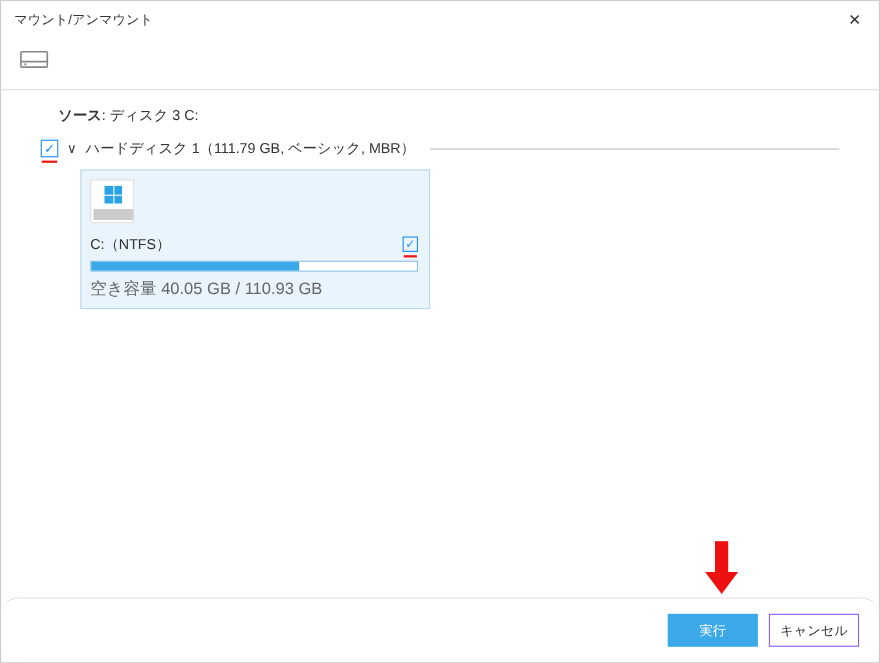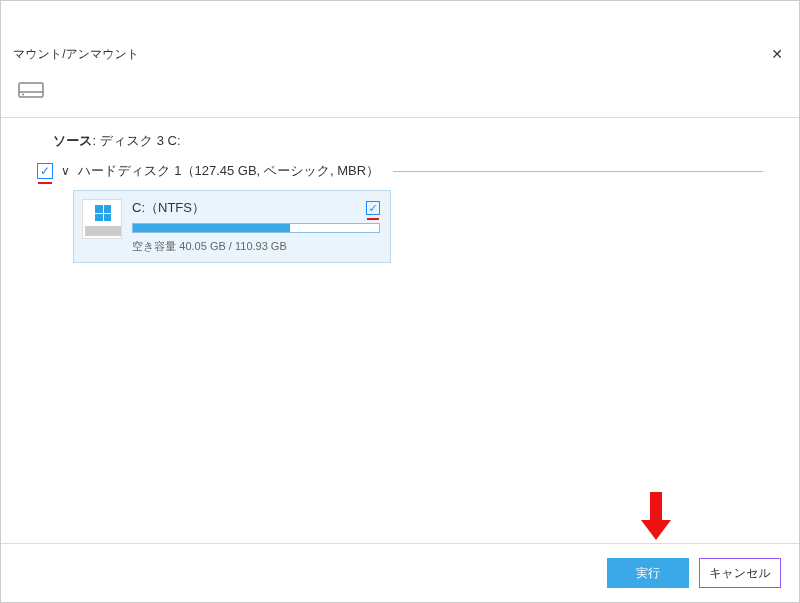--- a/index.html
+++ b/index.html
@@ -12,21 +12,20 @@
     height: 603px;
     position: relative;
     border: 1px solid #ccc;
   }
   .titlebar {
     display: flex;
     justify-content: space-between;
     align-items: center;
     padding: 8px 12px;
     height: 34px;
-    margin-top: 36px;
   }
   .titlebar .title { font-size: 12px; color: #333; }
   .close-btn {
     width: 20px; height: 20px;
     display: flex; align-items: center; justify-content: center;
     cursor: pointer;
     font-size: 14px;
   }
   .header {
     display: flex;
@@ -66,20 +65,21 @@
   .hr-line { flex: 1; border-top: 1px solid #bbb; height: 0; margin-left: 6px; }
   .partition {
     margin-left: 36px;
     width: 318px;
     border: 1px solid #b8d8f0;
     background: #eaf4fc;
     display: flex;
     gap: 10px;
     padding: 8px 10px 8px 8px;
     position: relative;
+    flex-direction: column;
   }
   .part-icon {
     width: 40px; height: 40px;
     background: #fff;
     border: 1px solid #ddd;
     display: flex; align-items: flex-end; justify-content: center;
     position: relative;
   }
   .part-icon .base {
     width: 36px; height: 10px; background: #ccc; position: absolute; bottom: 2px; left: 2px;
@@ -94,27 +94,28 @@
   .part-title-row { display: flex; align-items: center; justify-content: space-between; }
   .part-title { font-size: 13px; }
   .small-check {
     width: 14px; height: 14px; border: 1px solid #1a8cff;
     display: flex; align-items: center; justify-content: center;
     position: relative; cursor: pointer;
   }
   .small-check::after { content: "✓"; color: #1a8cff; font-size: 11px; line-height: 1; }
   .progress { width: 100%; height: 10px; border: 1px solid #88c0e8; background: #fff; }
   .progress .fill { height: 100%; width: 64%; background: #3ba9e8; }
-  .cap-text { font-size: 11px; color: #666; }
+  .cap-text { font-size: 15px; color: #666; }
   .footer {
     position: absolute; bottom: 0; left: 0; right: 0;
     border-top: 1px solid #ddd;
     padding: 14px 18px;
     display: flex; justify-content: flex-end; gap: 10px;
     background: #fff;
+    border-radius: 16px;
   }
   .btn {
     min-width: 82px; height: 30px;
     display: flex; align-items: center; justify-content: center;
     font-size: 12px; cursor: pointer;
   }
   .btn-primary { background: #3ba9e8; color: #fff; }
   .btn-default { background: #fff; border: 1px solid #8b5cf6; color: #333; }
   .arrow {
     position: absolute;
@@ -154,21 +155,21 @@
 <div class="source-line">
   <span class="bold">ソース</span><span>: </span><span>ディスク 3 C:</span>
 </div>
 
 <div class="content">
   <div class="disk-row">
     <div class="checkbox">
       <div class="redline"></div>
     </div>
     <span class="chevron">∨</span>
-    <span class="disk-label">ハードディスク 1（127.45 GB, ベーシック, MBR）</span>
+    <span class="disk-label">ハードディスク 1（111.79 GB, ベーシック, MBR）</span>
     <div class="hr-line"></div>
   </div>
 
   <div class="partition">
     <div class="part-icon">
       <div class="win">
           <span></span>
           <span></span>
           <span></span>
           <span></span>

